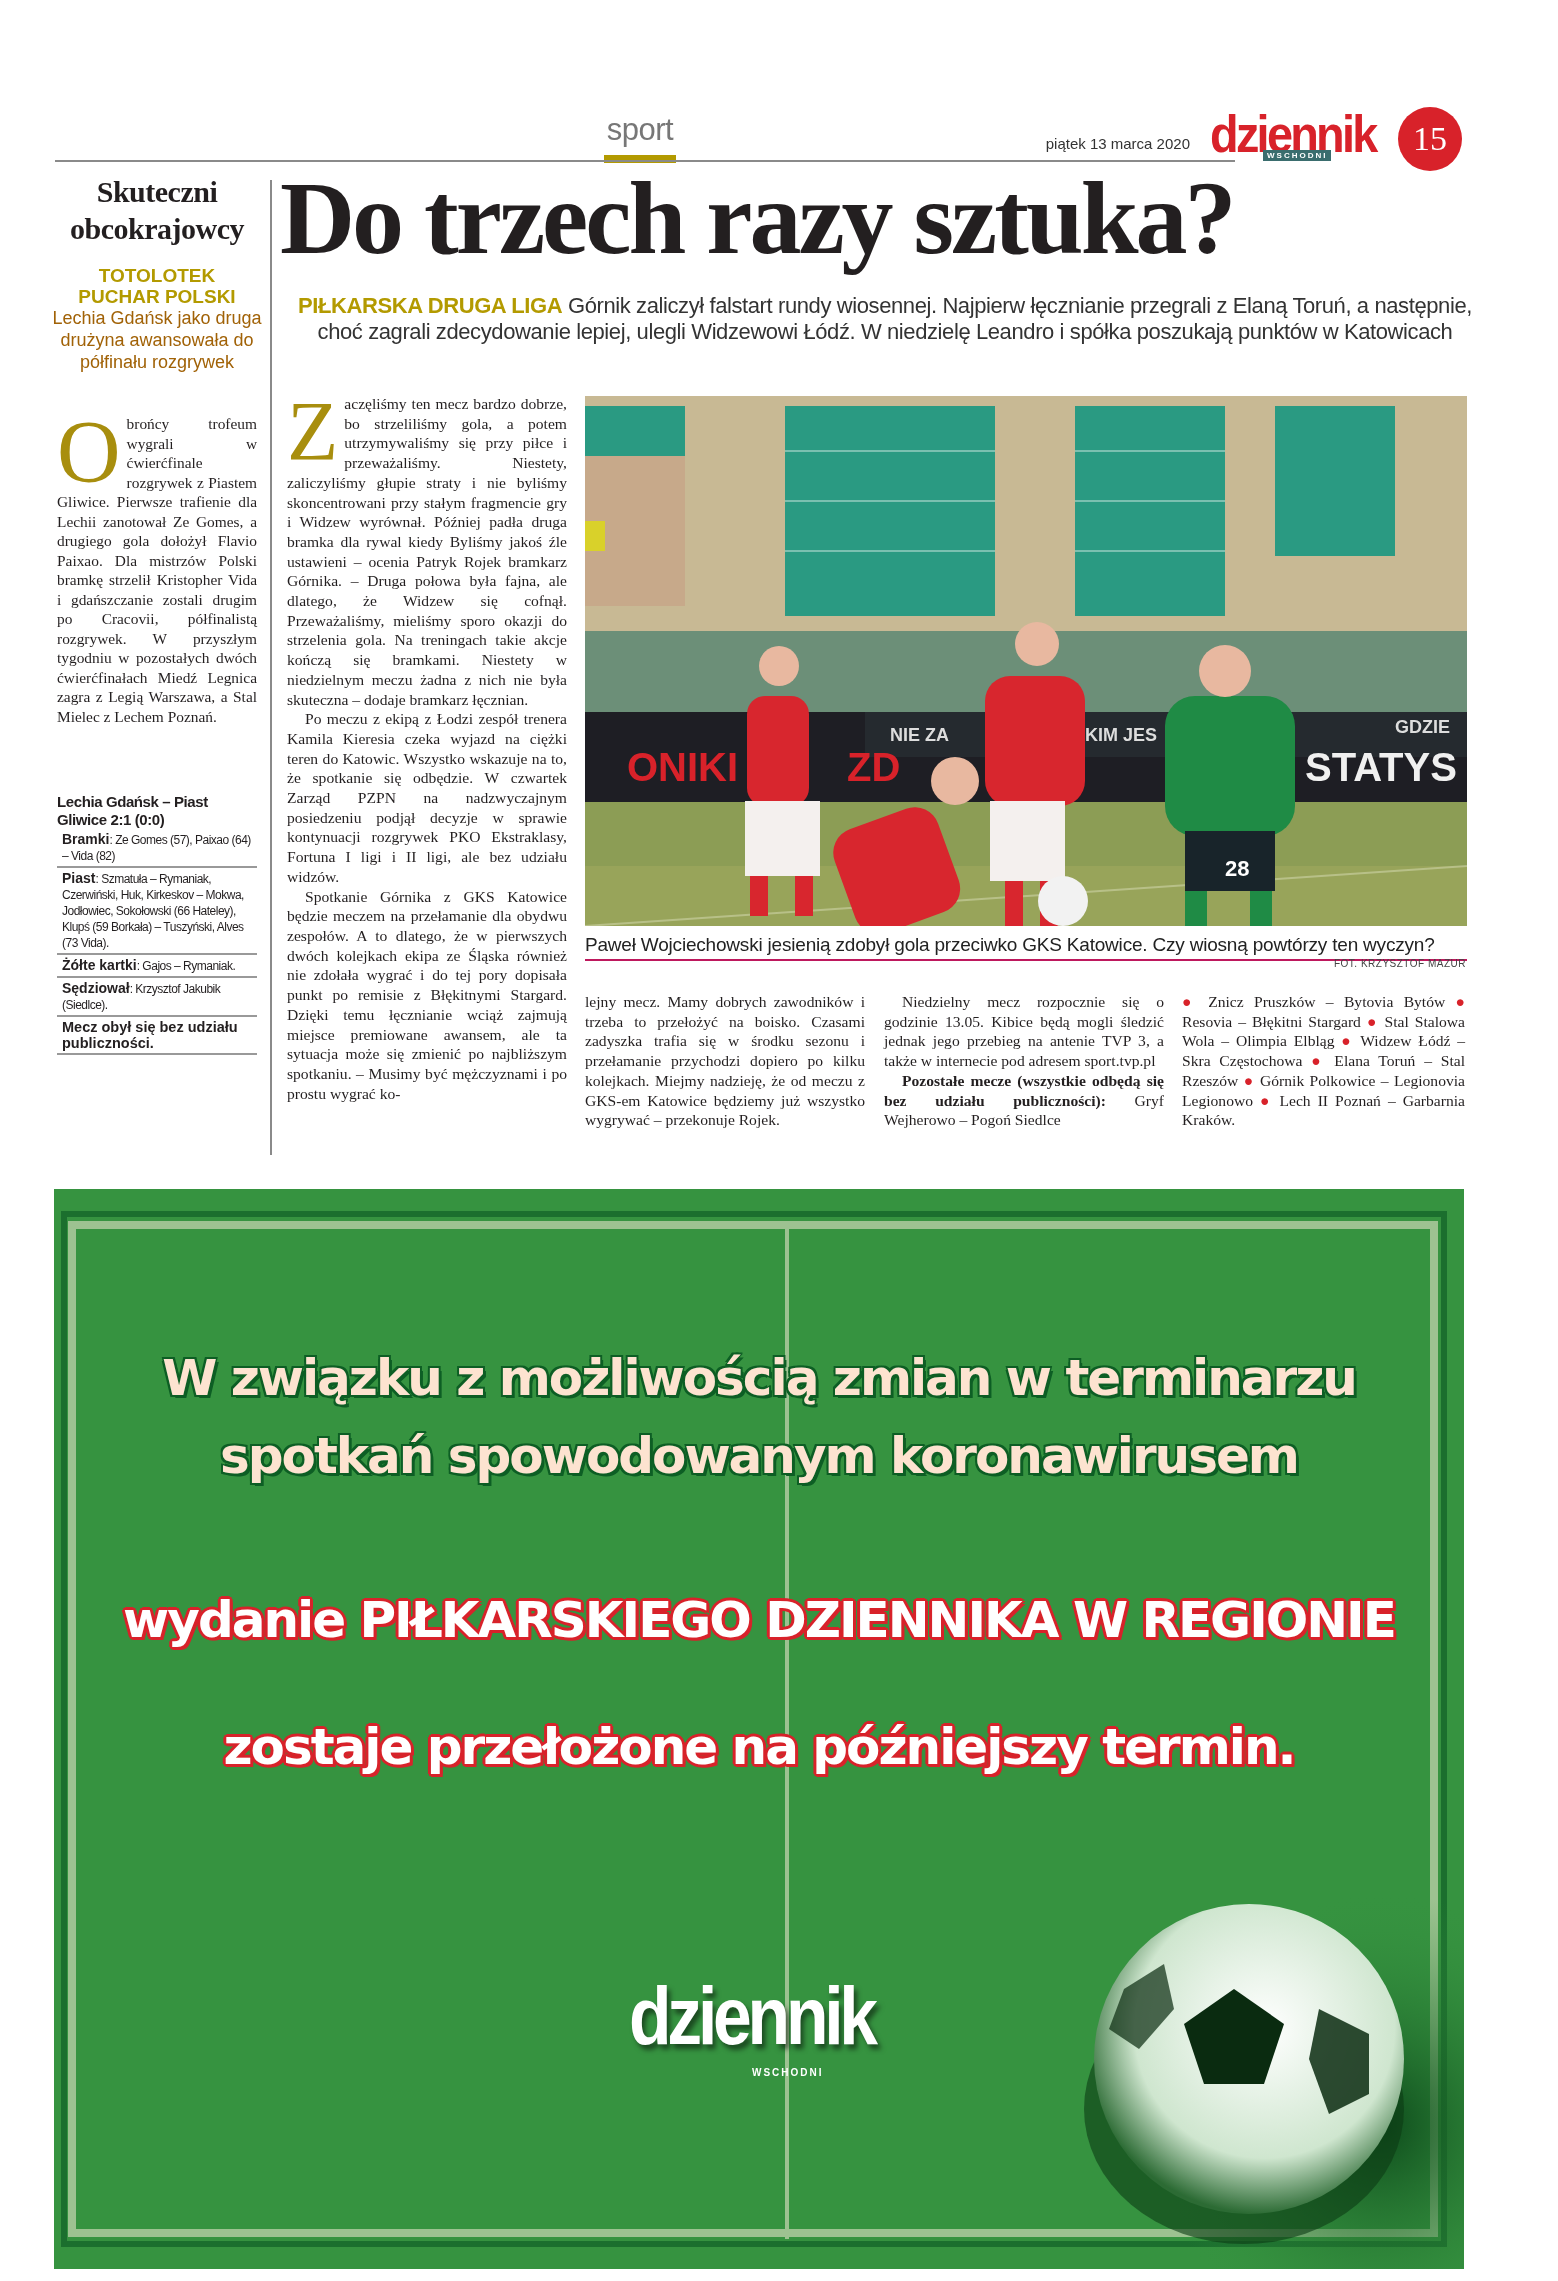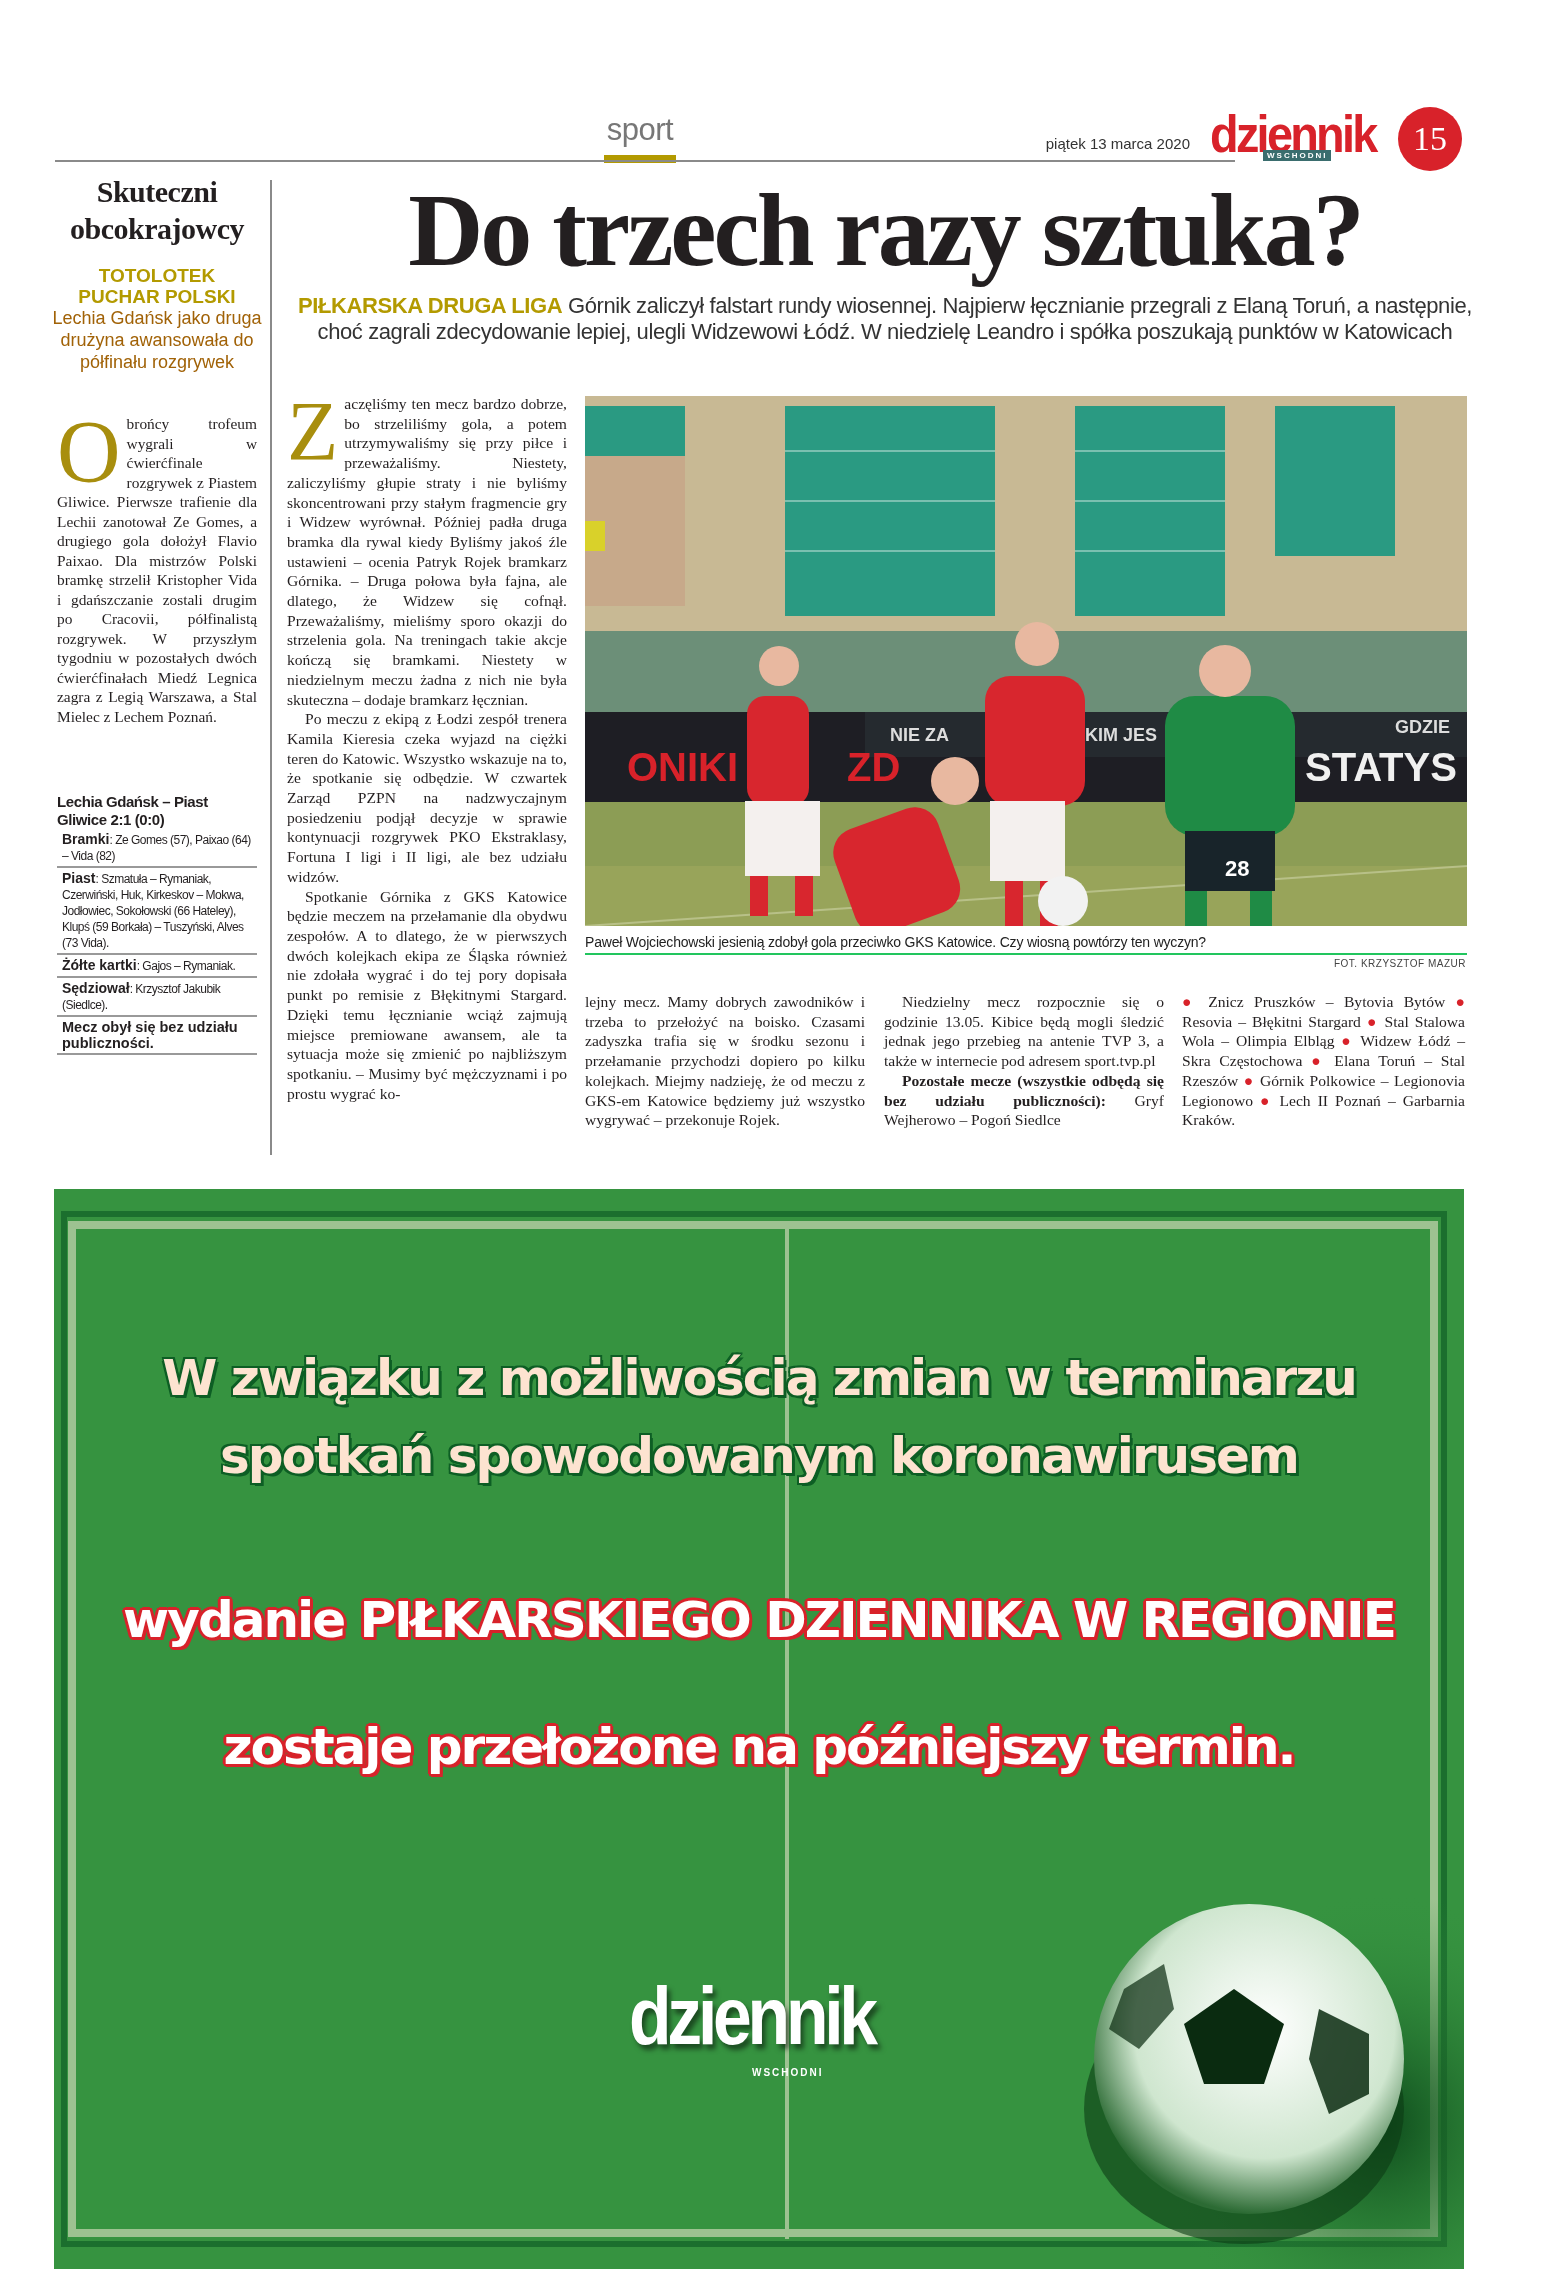--- a/index.html
+++ b/index.html
@@ -19,36 +19,36 @@
   .side-kicker{left:44px;top:265px;width:226px;text-align:center;font-family:"Liberation Sans",sans-serif;font-weight:bold;color:#b39a00;font-size:19px;line-height:21px;}
   .side-lead{left:44px;top:307px;width:226px;text-align:center;font-family:"Liberation Sans",sans-serif;font-size:18px;line-height:22px;color:#a16207;font-weight:300;}
   .side-body{left:57px;top:414px;width:200px;font-size:15.4px;line-height:19.5px;text-align:justify;}
   .dropcap{float:left;font-size:88px;line-height:72px;color:#a88e0e;margin:2px 6px -4px 0;font-family:"Liberation Serif",serif;}
   .results{left:57px;top:793px;width:200px;font-family:"Liberation Sans",sans-serif;}
   .res-head{font-weight:bold;font-size:15px;line-height:18px;letter-spacing:-0.4px;}
   .res-row{font-size:12px;line-height:16px;border-bottom:2px solid #999;padding:2px 0 2px 5px;letter-spacing:-0.5px;}
   .res-row b{font-size:14px;letter-spacing:0;}
   .res-row.bold{font-weight:bold;font-size:14.5px;line-height:16px;letter-spacing:0;}
   
-  .headline{left:280px;top:158px;width:1210px;text-align:center;font-family:"Liberation Serif",serif;font-weight:bold;font-size:104px;line-height:120px;letter-spacing:-3px;color:#231f20;margin-top:12px;}
+  .headline{left:280px;top:158px;width:1210px;text-align:left;font-family:"Liberation Serif",serif;font-weight:bold;font-size:104px;line-height:120px;letter-spacing:-3px;color:#231f20;}
   .deck{left:280px;top:293px;width:1210px;text-align:center;font-family:"Liberation Sans",sans-serif;font-size:22px;line-height:26px;color:#333;font-weight:300;letter-spacing:-0.4px;}
   .deck b{color:#b39a00;font-weight:bold;}
   
   .col{position:absolute;font-size:15.6px;line-height:19.7px;text-align:justify;}
   .col p{margin:0;text-indent:18px;}
   .col p.first{text-indent:0;}
   .dropcap-z{float:left;font-size:84px;line-height:70px;color:#a88e0e;margin:3px 6px -6px 0;}
   .col1{left:287px;top:394px;width:280px;}
   .col2{left:585px;top:992px;width:280px;}
   .col3{left:884px;top:992px;width:280px;}
   .col4{left:1182px;top:992px;width:283px;}
   .bullet{color:#d8222a;}
   
   .photo{left:585px;top:396px;width:882px;height:530px;overflow:hidden;}
-  .caption{left:585px;top:934px;width:882px;font-family:"Liberation Sans",sans-serif;font-size:14px;color:#222;border-bottom:2px solid #22c55e;padding-bottom:3px;letter-spacing:-0.2px;}
+  .caption{left:585px;top:934px;width:882px;font-family:"Liberation Sans",sans-serif;font-size:19px;color:#222;border-bottom:2px solid #be185d;padding-bottom:3px;letter-spacing:-0.2px;}
   .credit{left:1100px;top:958px;width:366px;text-align:right;font-family:"Liberation Sans",sans-serif;font-size:10px;color:#444;letter-spacing:0.5px;}
   
   .ad{left:54px;top:1189px;width:1410px;height:1080px;background:#369340;overflow:hidden;}
   .ad-text{position:absolute;left:0;width:100%;text-align:center;font-family:"DejaVu Sans",sans-serif;font-weight:bold;letter-spacing:-2px;}
   .ad-peach{color:#fde3d0;-webkit-text-stroke:2px #0d5e24;paint-order:stroke fill;text-shadow:3px 3px 0 #0d5e24,-2px -2px 0 #0d5e24,2px -2px 0 #0d5e24,-2px 2px 0 #0d5e24;}
   .ad-white{color:#fff;text-shadow:3px 3px 0 #d8222a,-2px -2px 0 #d8222a,2px -2px 0 #d8222a,-2px 2px 0 #d8222a,0 3px 0 #d8222a,0 -3px 0 #d8222a,3px 0 0 #d8222a,-3px 0 0 #d8222a;}
   .ad-logo{position:absolute;left:575px;top:460px;color:#fff;font-family:"Liberation Sans",sans-serif;font-weight:bold;font-size:82px;letter-spacing:-5px;text-shadow:4px 5px 6px rgba(0,0,0,0.5);transform:scaleX(0.85);transform-origin:left;}
   .ad-logo-sub{position:absolute;left:698px;top:558px;color:#fff;font-family:"Liberation Sans",sans-serif;font-weight:bold;font-size:10px;letter-spacing:2px;}
 </style>
 </head>

